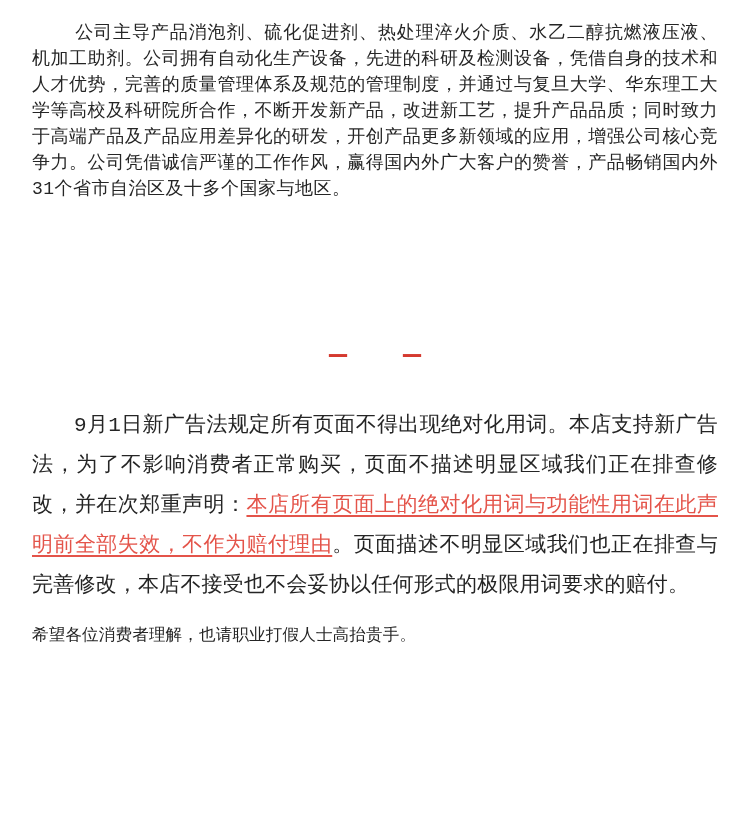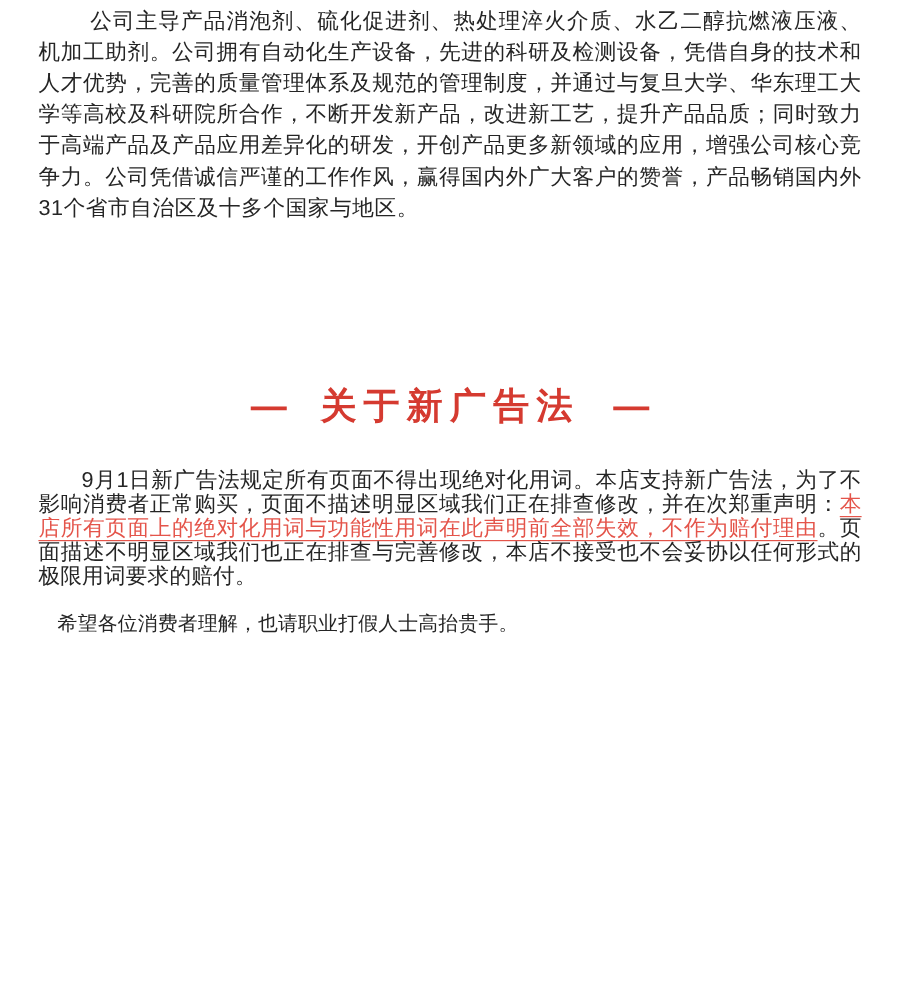--- a/index.html
+++ b/index.html
@@ -10,21 +10,22 @@
   body {
     width: 750px;
     height: 820px;
     overflow: hidden;
     font-family: "Liberation Sans", "DejaVu Sans", sans-serif;
     color: #252525;
   }
   .content {
     width: 686px;
     margin: 0 auto;
-    padding-top: 4px;
+    padding-top: 20px;
+    font-family: Liberation Mono, monospace;
   }
   .intro-para {
     font-size: 18px;
     line-height: 26px;
     text-align: justify;
     text-indent: 2.4em;
     margin: 0 0 29px 0;
     letter-spacing: 0.5px;
   }
   .law-heading {
@@ -40,49 +41,48 @@
   }
   .law-heading .dash {
     letter-spacing: 0;
     margin: 0 28px;
   }
   .law-heading .title {
     letter-spacing: 6px;
   }
   .law-body {
     margin: 31px 0 16px 0;
-    font-size: 18px;
-    line-height: 20px;
+    font-size: 21px;
+    line-height: 40px;
     text-align: justify;
     text-indent: 2em;
     letter-spacing: 0.2px;
   }
   .law-closing {
-    margin: 16px;
+    margin: 0;
     font-size: 16.5px;
     line-height: 28px;
     letter-spacing: 0.2px;
   }
   .highlight {
     color: #e4544a;
     text-decoration: underline;
     text-underline-offset: 4px;
   }
 </style>
 </head>
 <body>
 
 <div class="content">
 
   <p class="intro-para">公司主导产品消泡剂、硫化促进剂、热处理淬火介质、水乙二醇抗燃液压液、机加工助剂。公司拥有自动化生产设备，先进的科研及检测设备，凭借自身的技术和人才优势，完善的质量管理体系及规范的管理制度，并通过与复旦大学、华东理工大学等高校及科研院所合作，不断开发新产品，改进新工艺，提升产品品质；同时致力于高端产品及产品应用差异化的研发，开创产品更多新领域的应用，增强公司核心竞争力。公司凭借诚信严谨的工作作风，赢得国内外广大客户的赞誉，产品畅销国内外31个省市自治区及十多个国家与地区。</p>
 
 
   <div class="law-heading">
     <span class="dash">—</span>
-    <span class="title">关于新广告法</span>
     <span class="dash">—</span>
   </div>
 
   <p class="law-body">
     <span>9月1日新广告法规定所有页面不得出现绝对化用词。本店支持新广告法，为了不影响消费者正常购买，页面不描述明显区域我们正在排查修改，并在次郑重声明：</span><span class="highlight">本店所有页面上的绝对化用词与功能性用词在此声明前全部失效，不作为赔付理由</span><span>。页面描述不明显区域我们也正在排查与完善修改，本店不接受也不会妥协以任何形式的极限用词要求的赔付。</span>
   </p>
 
   <p class="law-closing">希望各位消费者理解，也请职业打假人士高抬贵手。</p>
 
 </div>

